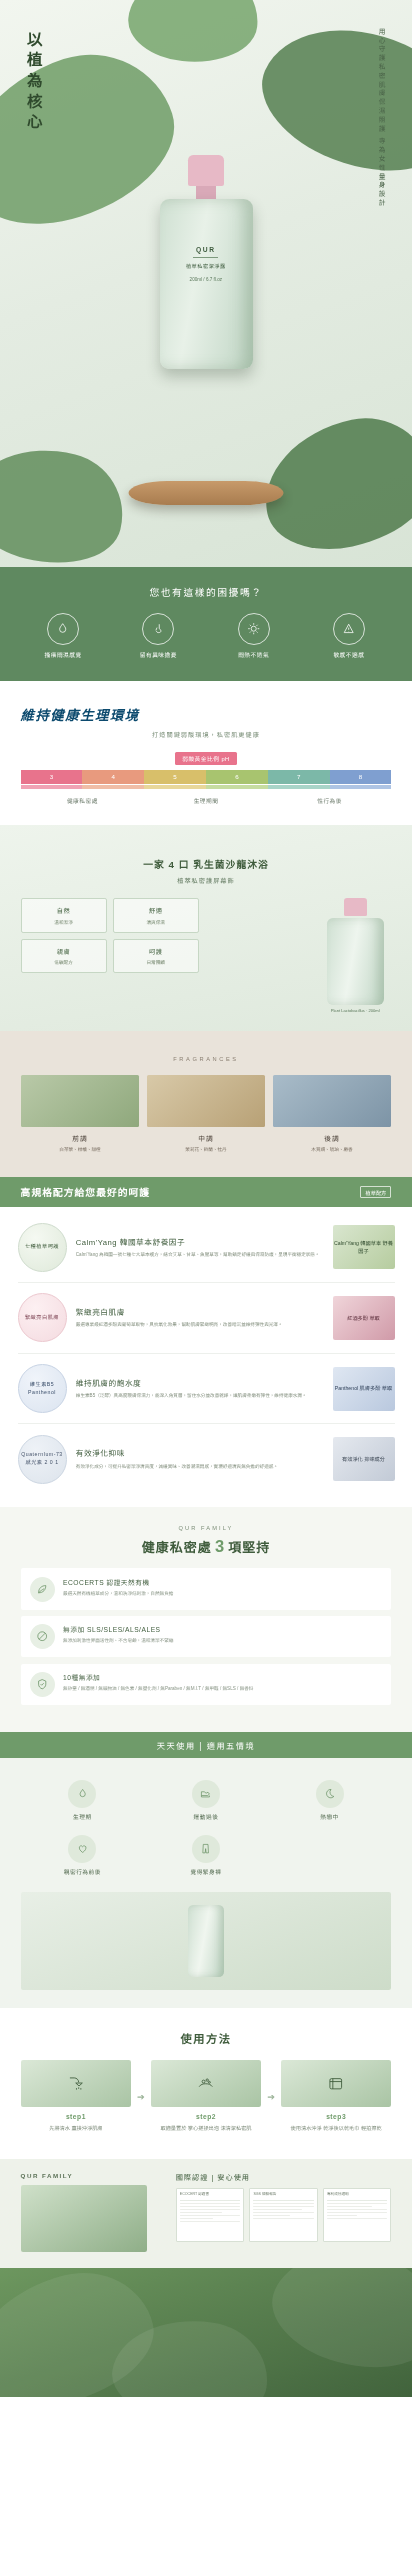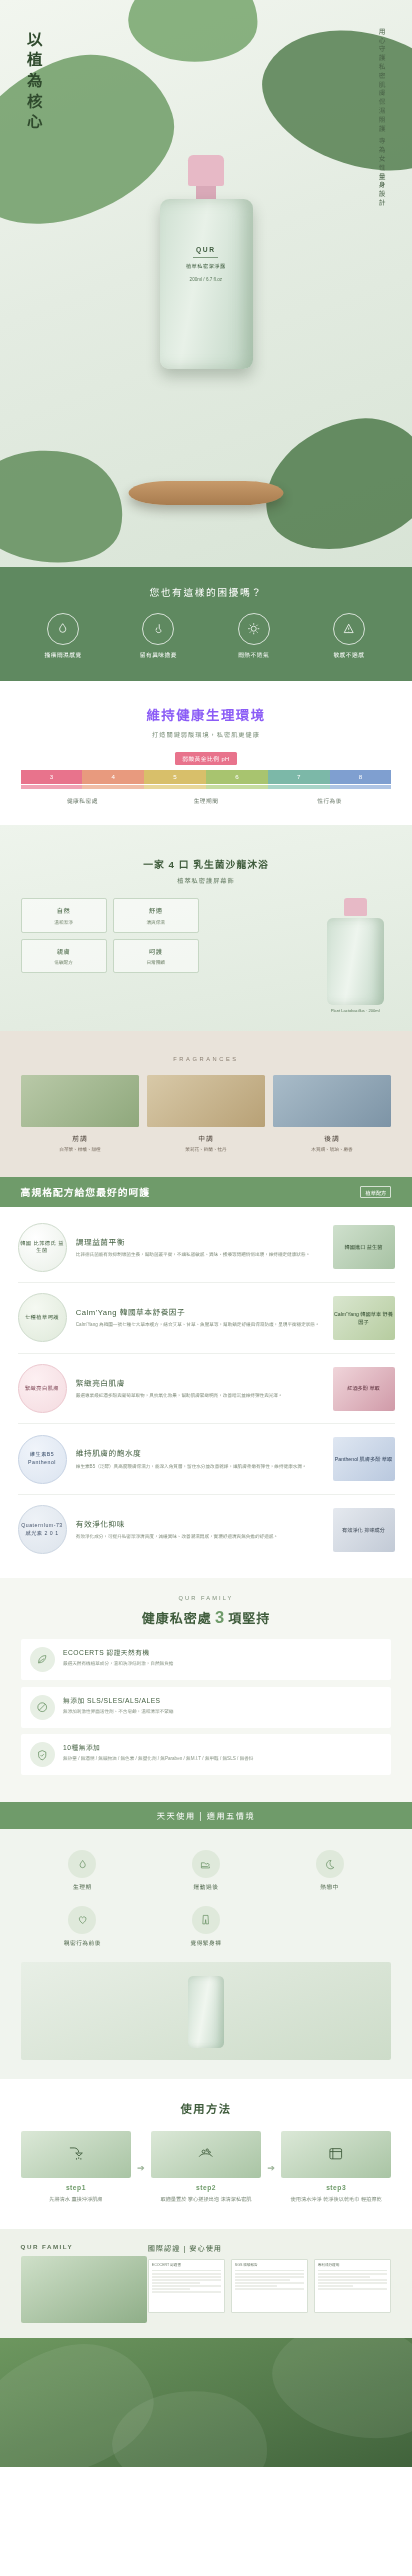--- a/index.html
+++ b/index.html
@@ -88,25 +88,26 @@
   .wood-base {
     position: absolute;
     left: 50%; bottom: 62px;
     transform: translateX(-50%);
     width: 155px; height: 24px;
     background: linear-gradient(180deg,#c79a6a,#a87c4f);
     border-radius: 50%/100%;
     box-shadow: 0 5.2px 10.3px rgba(40,30,15,.3);
   }
   .sec-title {
-    text-align: center;
+    text-align: left;
     font-size: 13.4px;
     letter-spacing: 1.5px;
-    color: #8b5cf6;
+    color: #0c4a6e;
     font-weight: bold;
+    font-style: italic;
   }
   .sec-sub {
     text-align: center;
     font-size: 6.2px;
     letter-spacing: 1px;
     color: #7b8f79;
     margin-top: 6.2px;
   }
 
   
@@ -309,21 +310,21 @@
     display: flex; align-items: center; justify-content: center;
   }
   .step-no { font-size: 6.7px; color: #6f9b6a; margin-top: 6.2px; letter-spacing: 0.5px; font-weight: bold; }
   .step-tx { font-size: 5.2px; color: #7e8c7b; margin-top: 4.1px; line-height: 1.8; }
   .step-arrow {
     flex: 0 0 13.4px; display: flex; align-items: center;
     justify-content: center; color: #9bb397; font-size: 9.3px;
   }
 
   
-  .cert { background: #eef2ea; padding: 13.4px 20.6px 15.5px; display: flex; gap: 1px; }
+  .cert { background: #eef2ea; padding: 13.4px 20.6px 15.5px; display: flex; gap: 29px; }
   .cert-left { width: 34%; }
   .cert-logo { font-size: 6.2px; letter-spacing: 1.5px; color: #5d7358; font-weight: bold; }
   .cert-leafimg {
     margin-top: 6.2px; height: 67px; border-radius: 2.1px;
     background: linear-gradient(150deg,#cfe0c9,#8fae88);
   }
   .cert-right { flex: 1; }
   .cert-h { font-size: 7.2px; color: #3f5c3c; letter-spacing: 1px; }
   .cert-docs { display: flex; gap: 5.2px; margin-top: 6.2px; }
   .cert-doc {
@@ -504,31 +505,20 @@
       </div>
     </div>
   </section>
 
   <div class="ing-head">
     <div class="t">高規格配方給您最好的呵護</div>
     <div class="b">植萃配方</div>
   </div>
   <section class="ing-list">
 
-    <div class="ing-row">
-      <div class="ing-badge b1">韓國
-比菲德氏
-益生菌</div>
-      <div class="ing-text">
-        <div class="it">調理益菌平衡</div>
-        <div class="id">比菲德氏菌能有效抑制壞菌生長，幫助菌叢平衡，不讓私密敏感、異味、搔癢等問題悄悄出現，維持穩定健康狀態。</div>
-      </div>
-      <div class="ing-right r1">韓國進口
-益生菌</div>
-    </div>
 
     <div class="ing-row">
       <div class="ing-badge b2">七種植萃呵護</div>
       <div class="ing-text">
         <div class="it">Calm'Yang 韓國草本舒養因子</div>
         <div class="id">Calm'Yang 為韓國一號七種七大草本複方，結合艾草、甘草、魚腥草等，幫助鎮定舒緩與保濕防護，呈現平衡穩定狀態。</div>
       </div>
       <div class="ing-right r2">Calm'Yang
 韓國草本
 舒養因子</div>

